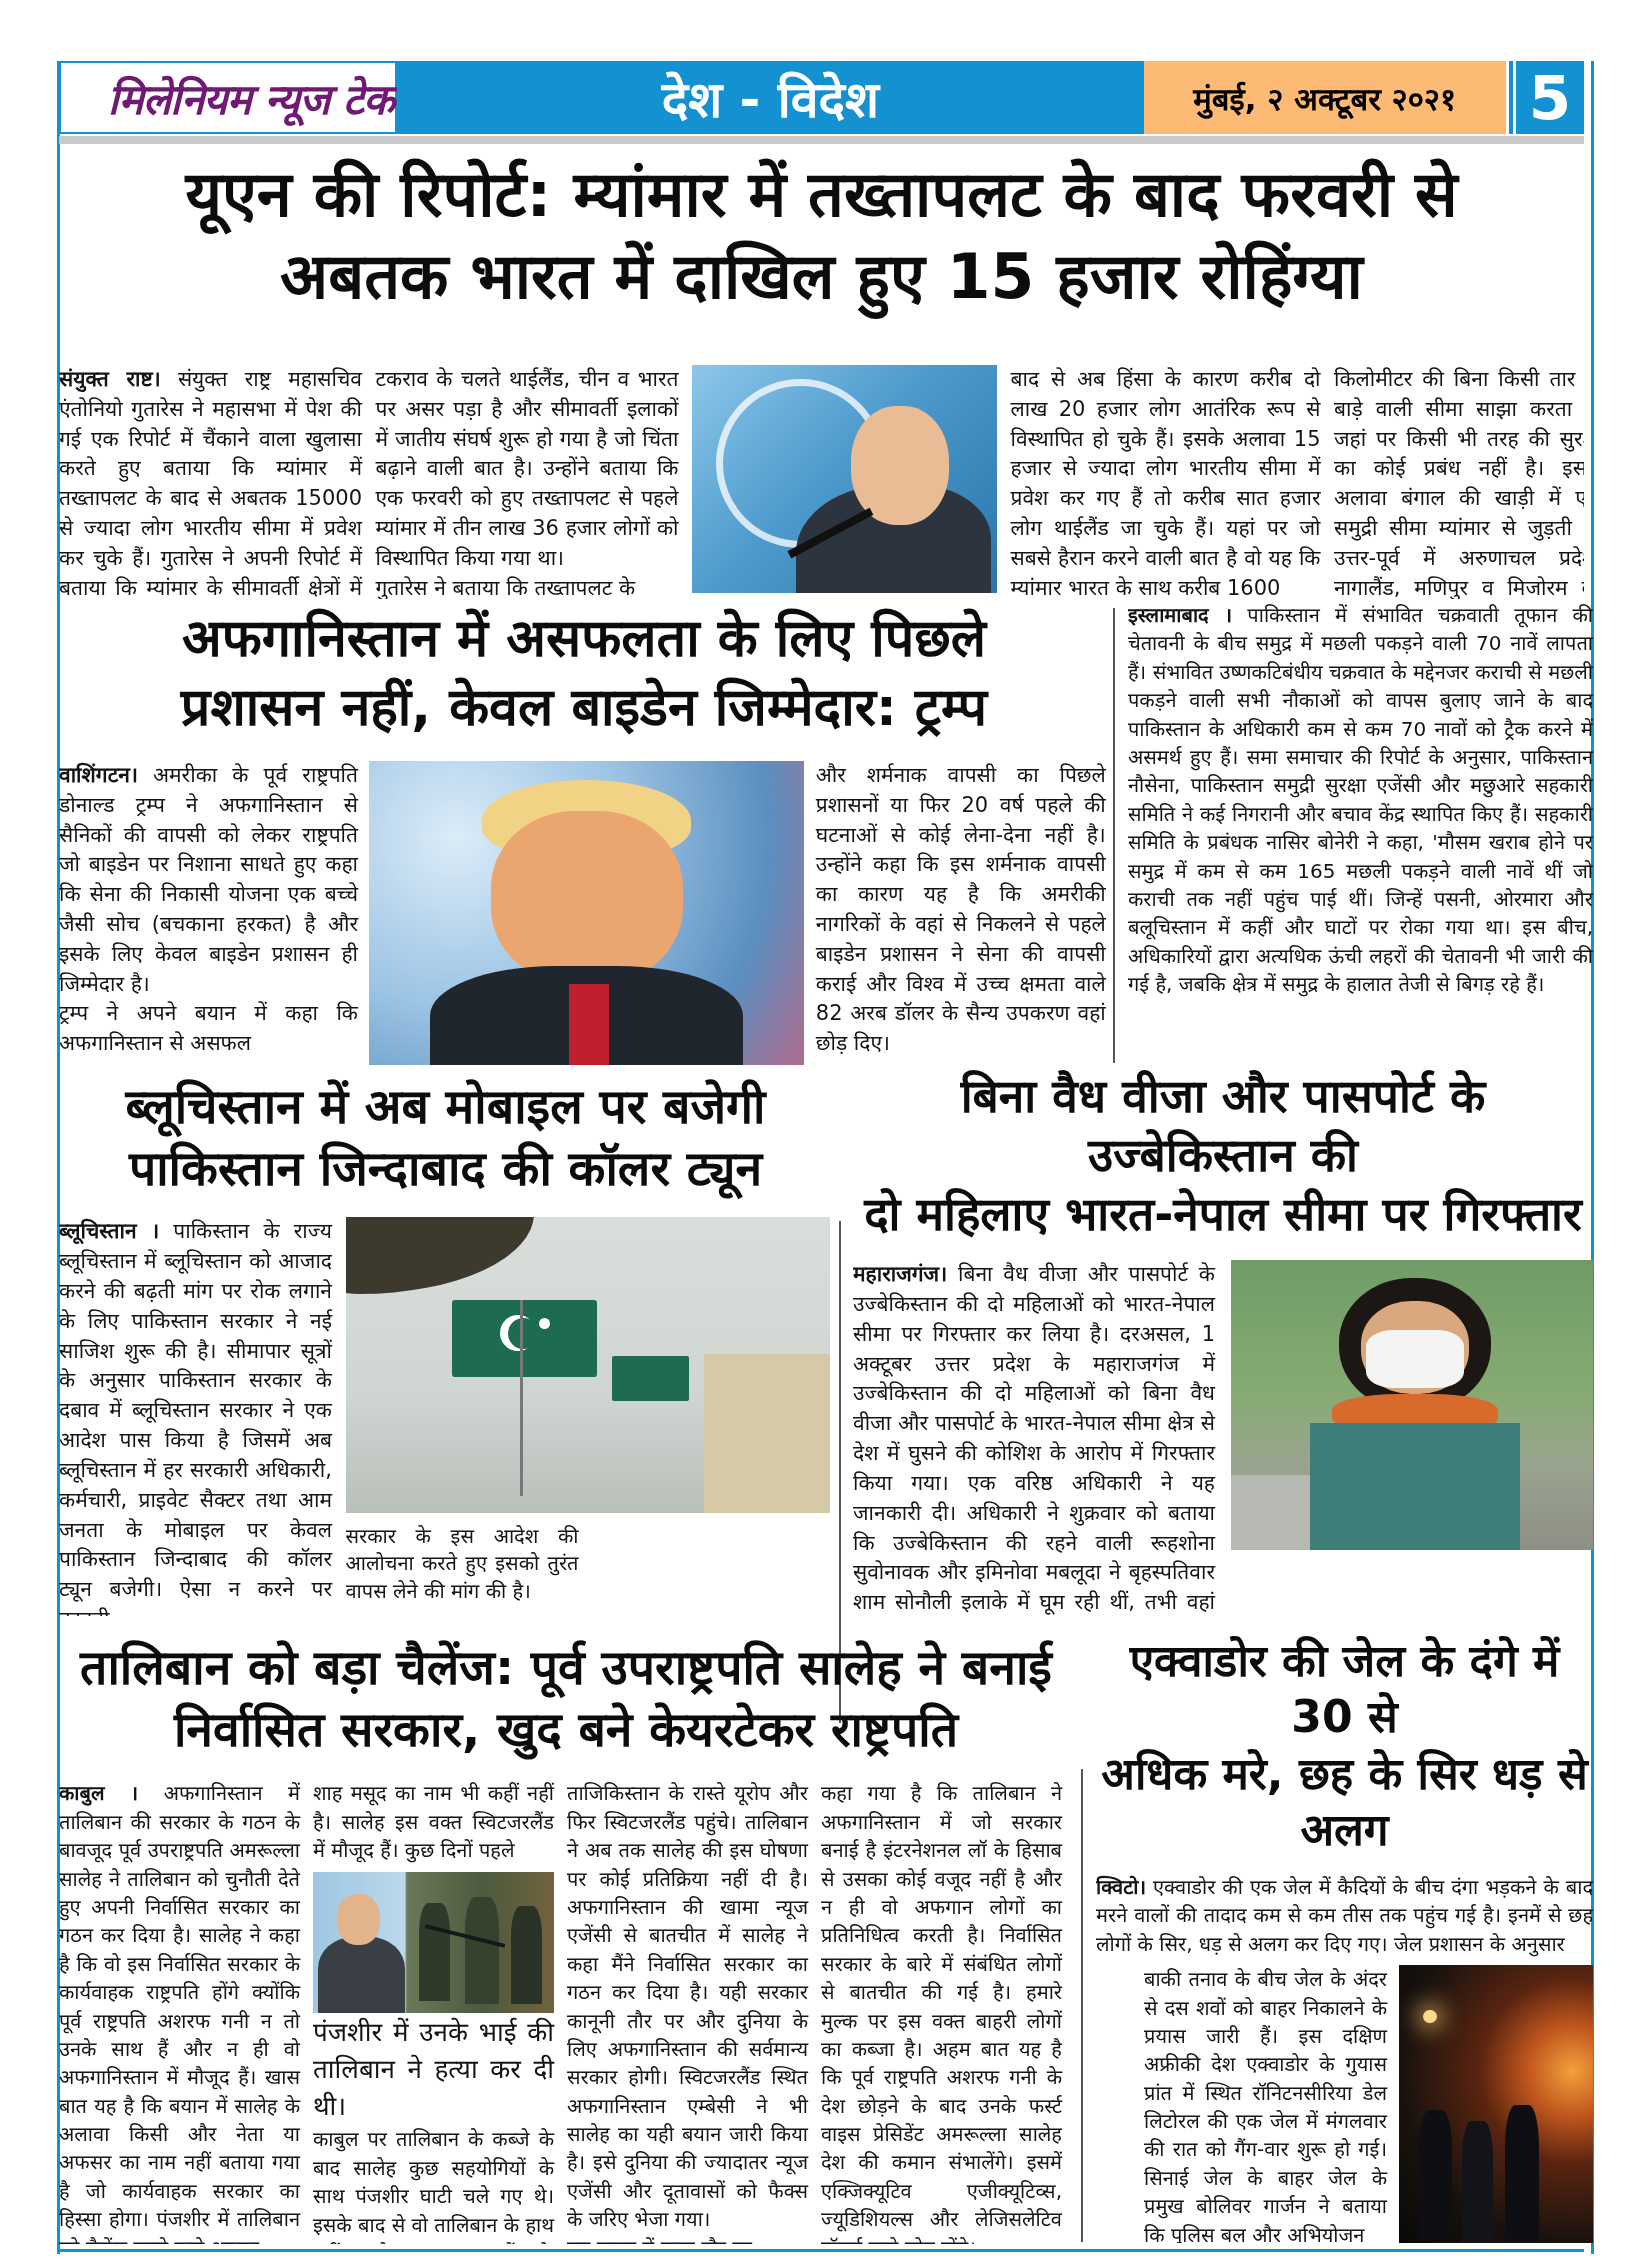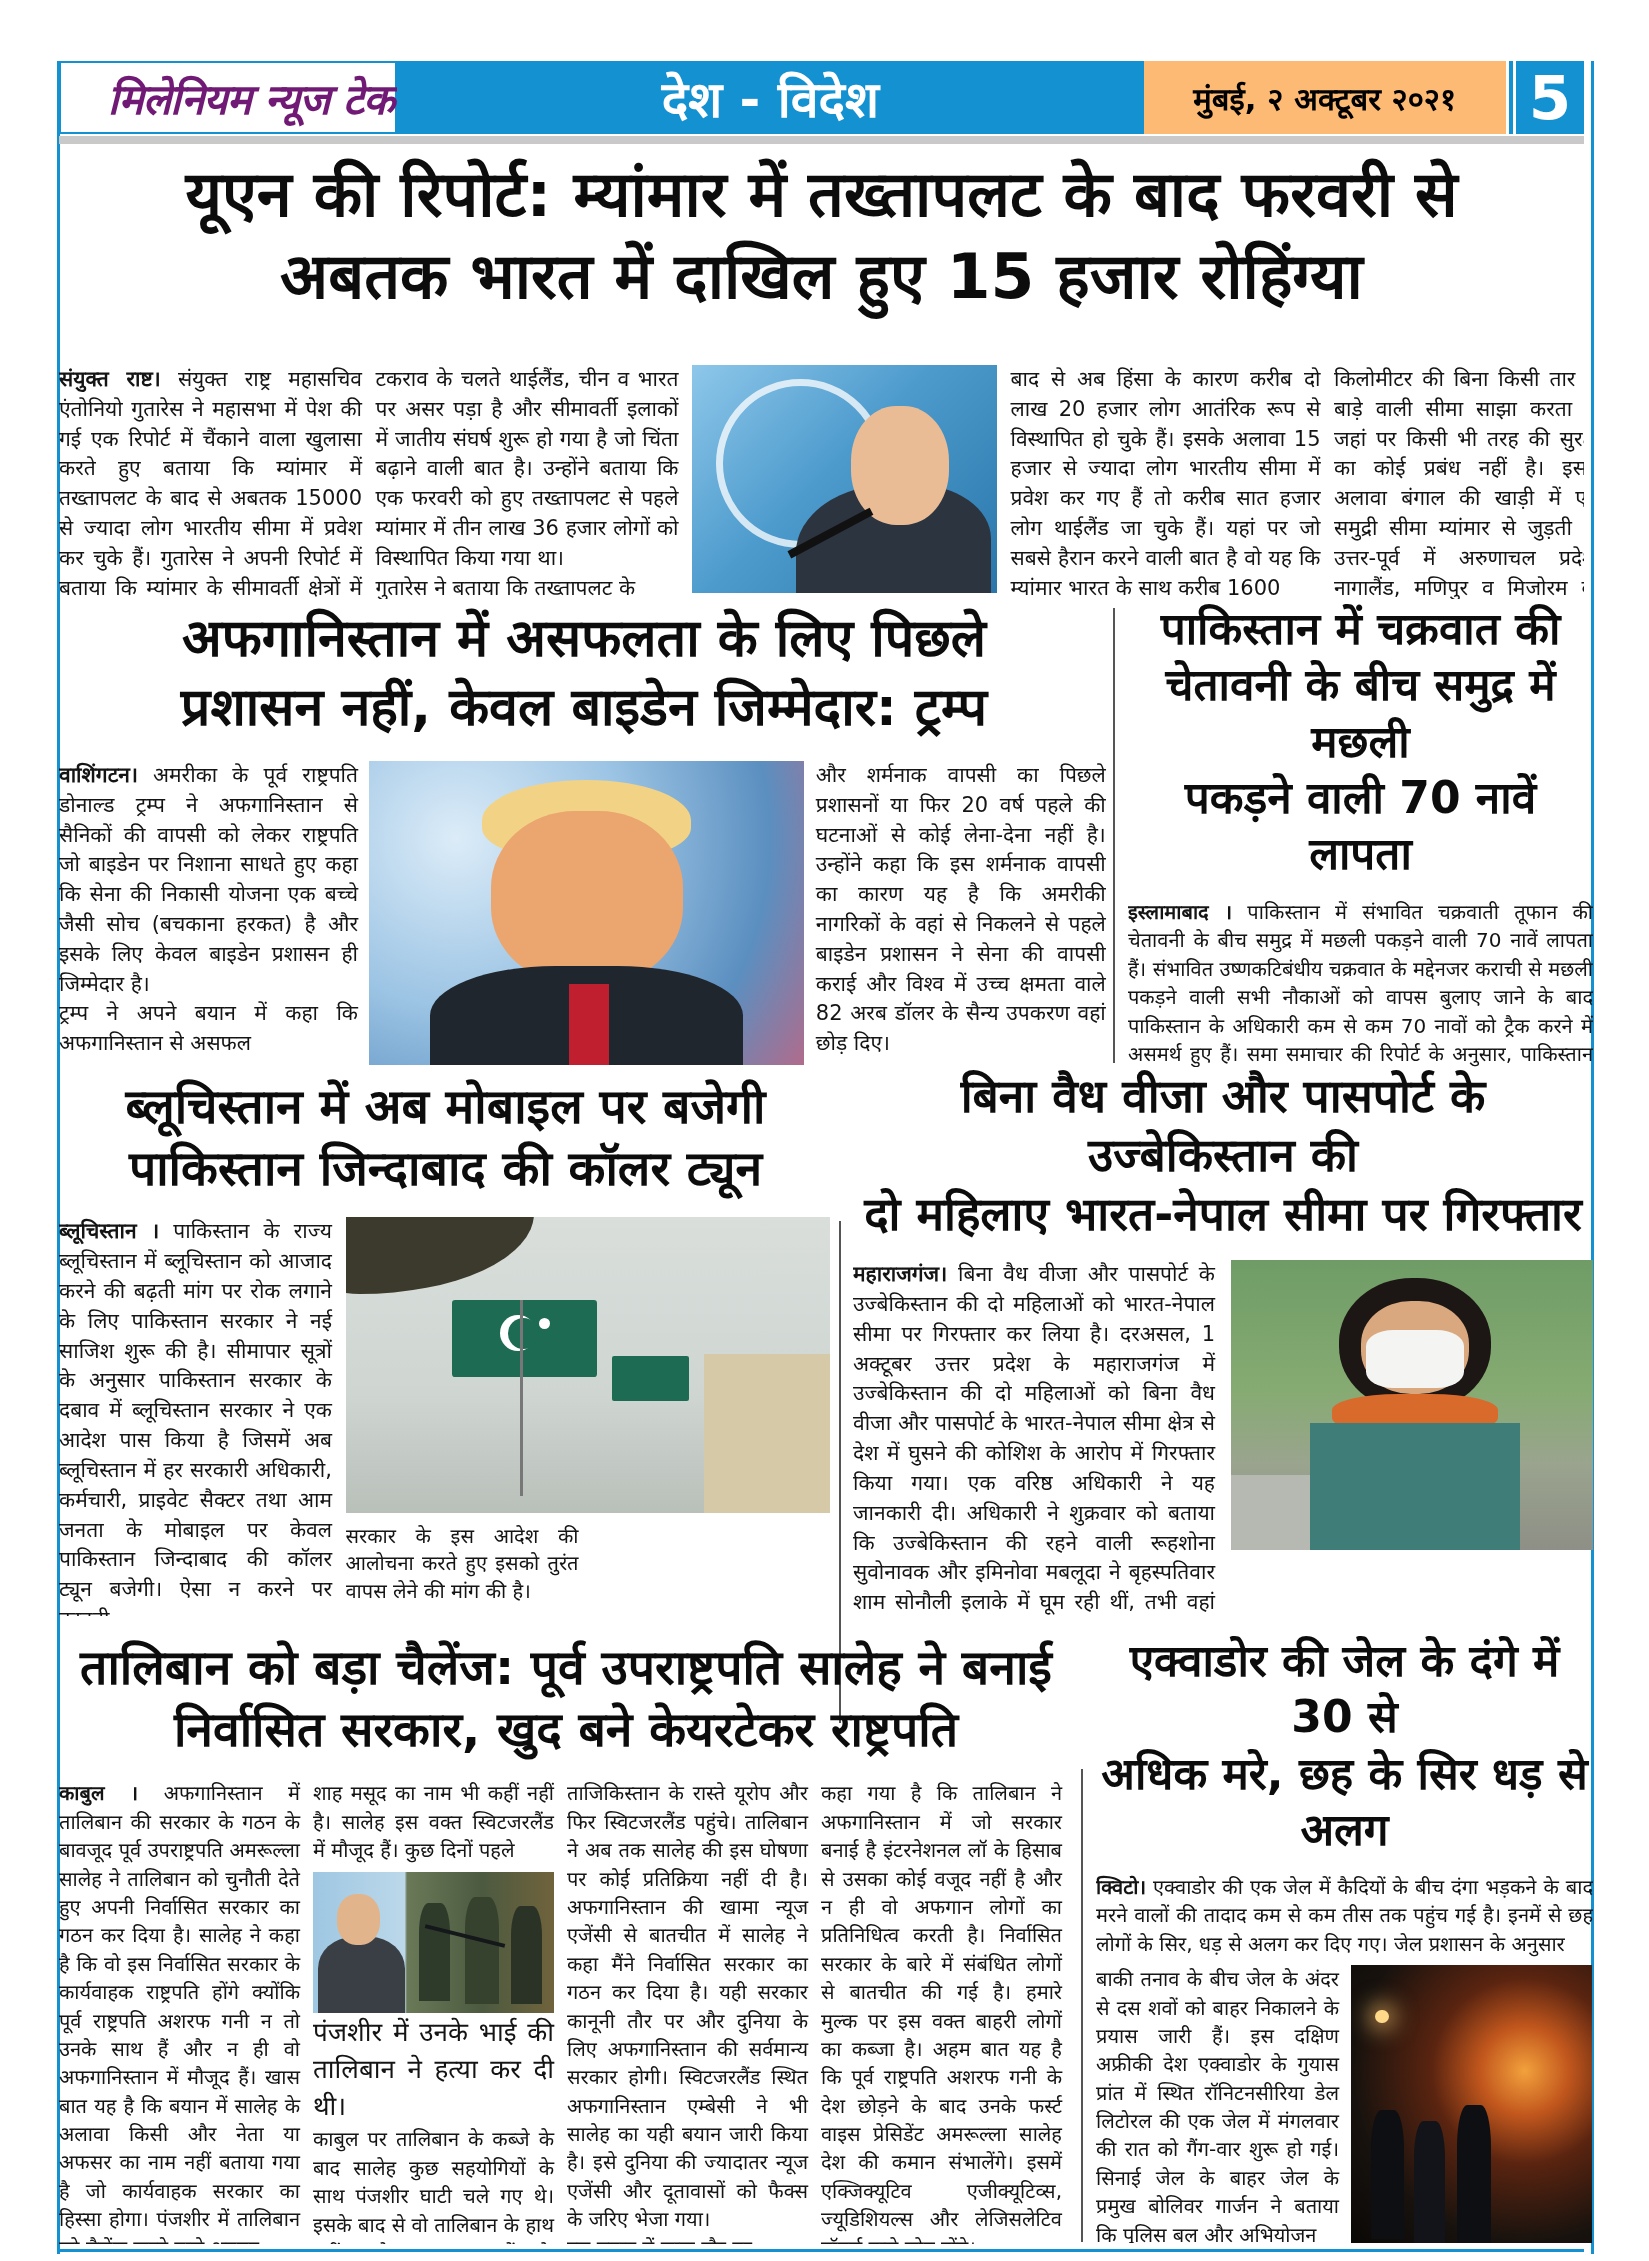--- a/index.html
+++ b/index.html
@@ -134,23 +134,20 @@
         <div class="t-suit"></div>
         <div class="t-tie"></div>
       </div>
       <p class="body-text" style="width:290px;flex-shrink:0;">और शर्मनाक वापसी का पिछले प्रशासनों या फिर 20 वर्ष पहले की घटनाओं से कोई लेना-देना नहीं है। उन्होंने कहा कि इस शर्मनाक वापसी का कारण यह है कि अमरीकी नागरिकों के वहां से निकलने से पहले बाइडेन प्रशासन ने सेना की वापसी कराई और विश्व में उच्च क्षमता वाले 82 अरब डॉलर के सैन्य उपकरण वहां छोड़ दिए।</p>
     </div>
   </section>
 
   <div class="vdiv" style="left:1113px;top:608px;height:455px;"></div>
 
   <section class="section" style="left:1128px;top:601px;width:465px;height:466px;">
-    <h2 class="headline hl-sm" style="margin:0 0 15.5px 0;">पाकिस्तान में चक्रवात की
-चेतावनी के बीच समुद्र में मछली
-पकड़ने वाली 70 नावें लापता</h2>
     <p class="body-text" style="font-size:20px;"><strong class="dl">इस्लामाबाद ।</strong> <span>पाकिस्तान में संभावित चक्रवाती तूफान की चेतावनी के बीच समुद्र में मछली पकड़ने वाली 70 नावें लापता हैं। संभावित उष्णकटिबंधीय चक्रवात के मद्देनजर कराची से मछली पकड़ने वाली सभी नौकाओं को वापस बुलाए जाने के बाद पाकिस्तान के अधिकारी कम से कम 70 नावों को ट्रैक करने में असमर्थ हुए हैं। समा समाचार की रिपोर्ट के अनुसार, पाकिस्तान नौसेना, पाकिस्तान समुद्री सुरक्षा एजेंसी और मछुआरे सहकारी समिति ने कई निगरानी और बचाव केंद्र स्थापित किए हैं। सहकारी समिति के प्रबंधक नासिर बोनेरी ने कहा, 'मौसम खराब होने पर समुद्र में कम से कम 165 मछली पकड़ने वाली नावें थीं जो कराची तक नहीं पहुंच पाई थीं। जिन्हें पसनी, ओरमारा और बलूचिस्तान में कहीं और घाटों पर रोका गया था। इस बीच, अधिकारियों द्वारा अत्यधिक ऊंची लहरों की चेतावनी भी जारी की गई है, जबकि क्षेत्र में समुद्र के हालात तेजी से बिगड़ रहे हैं।</span></p>
   </section>
 
   <section class="section" style="left:59px;top:1075px;width:773px;height:541px;">
     <h2 class="headline hl-md" style="margin:0 0 17.6px 0;">ब्लूचिस्तान में अब मोबाइल पर बजेगी
 पाकिस्तान जिन्दाबाद की कॉलर ट्यून</h2>
     <div class="cols" style="gap:13.5px;">
       <p class="body-text" style="width:273px;flex-shrink:0;"><strong class="dl">ब्लूचिस्तान ।</strong> <span>पाकिस्तान के राज्य ब्लूचिस्तान में ब्लूचिस्तान को आजाद करने की बढ़ती मांग पर रोक लगाने के लिए पाकिस्तान सरकार ने नई साजिश शुरू की है। सीमापार सूत्रों के अनुसार पाकिस्तान सरकार के दबाव में ब्लूचिस्तान सरकार ने एक आदेश पास किया है जिसमें अब ब्लूचिस्तान में हर सरकारी अधिकारी, कर्मचारी, प्राइवेट सैक्टर तथा आम जनता के मोबाइल पर केवल पाकिस्तान जिन्दाबाद की कॉलर ट्यून बजेगी। ऐसा न करने पर कानूनी</span></p>
       <div style="width:484px;flex-shrink:0;">
         <div class="ph ph-flags" style="width:484px;height:296px;">
@@ -215,21 +212,21 @@
       <p class="body-text" style="width:241px;flex-shrink:0;font-size:20px;">कहा गया है कि तालिबान ने अफगानिस्तान में जो सरकार बनाई है इंटरनेशनल लॉ के हिसाब से उसका कोई वजूद नहीं है और न ही वो अफगान लोगों का प्रतिनिधित्व करती है। निर्वासित सरकार के बारे में संबंधित लोगों से बातचीत की गई है। हमारे मुल्क पर इस वक्त बाहरी लोगों का कब्जा है। अहम बात यह है कि पूर्व राष्ट्रपति अशरफ गनी के देश छोड़ने के बाद उनके फर्स्ट वाइस प्रेसिडेंट अमरूल्ला सालेह देश की कमान संभालेंगे। इसमें एक्जिक्यूटिव एजीक्यूटिव्स, ज्यूडिशियल्स और लेजिसलेटिव पॉवर्स वाले लोग होंगे।</p>
     </div>
   </section>
 
   <div class="vdiv" style="left:1081px;top:1769px;height:473px;"></div>
 
   <section class="section" style="left:1096px;top:1633px;width:497px;height:610px;">
     <h2 class="headline hl-sm" style="margin:0 0 14.5px 0;">एक्वाडोर की जेल के दंगे में 30 से
 अधिक मरे, छह के सिर धड़ से अलग</h2>
     <p class="body-text" style="font-size:20px;margin-bottom:7.2px;"><strong class="dl">क्विटो।</strong> <span>एक्वाडोर की एक जेल में कैदियों के बीच दंगा भड़कने के बाद मरने वालों की तादाद कम से कम तीस तक पहुंच गई है। इनमें से छह लोगों के सिर, धड़ से अलग कर दिए गए। जेल प्रशासन के अनुसार</span></p>
-    <div class="cols" style="gap:12.4px;">
+    <div class="cols" style="gap:12.4px;margin-left:48px;">
       <p class="body-text" style="width:243px;flex-shrink:0;font-size:20px;">बाकी तनाव के बीच जेल के अंदर से दस शवों को बाहर निकालने के प्रयास जारी हैं। इस दक्षिण अफ्रीकी देश एक्वाडोर के गुयास प्रांत में स्थित रॉनिटनसीरिया डेल लिटोरल की एक जेल में मंगलवार की रात को गैंग-वार शुरू हो गई। सिनाई जेल के बाहर जेल के प्रमुख बोलिवर गार्जन ने बताया कि पुलिस बल और अभियोजन</p>
       <div class="ph ph-ecuador" style="width:241px;height:279px;">
         <div class="e-light"></div>
         <div class="e-pol1"></div>
         <div class="e-pol2"></div>
         <div class="e-pol3"></div>
       </div>
     </div>
 
   </section>

